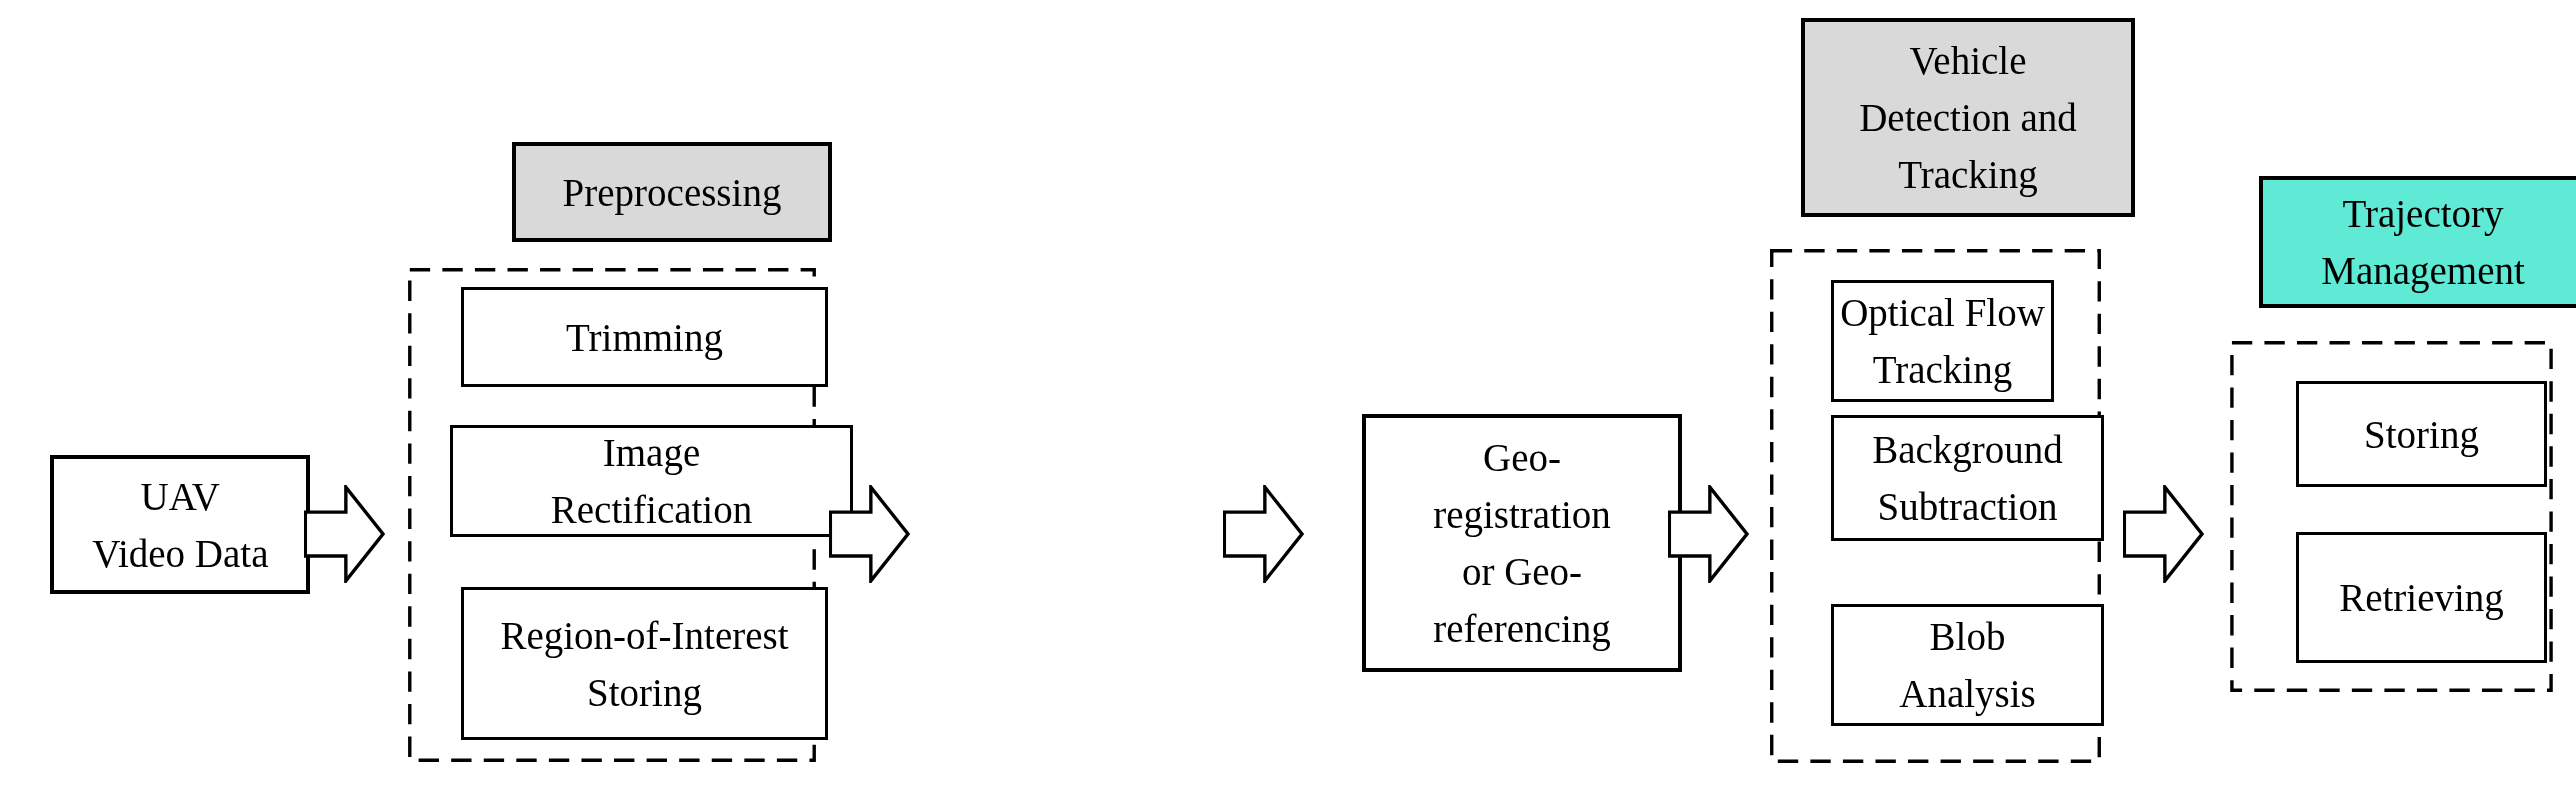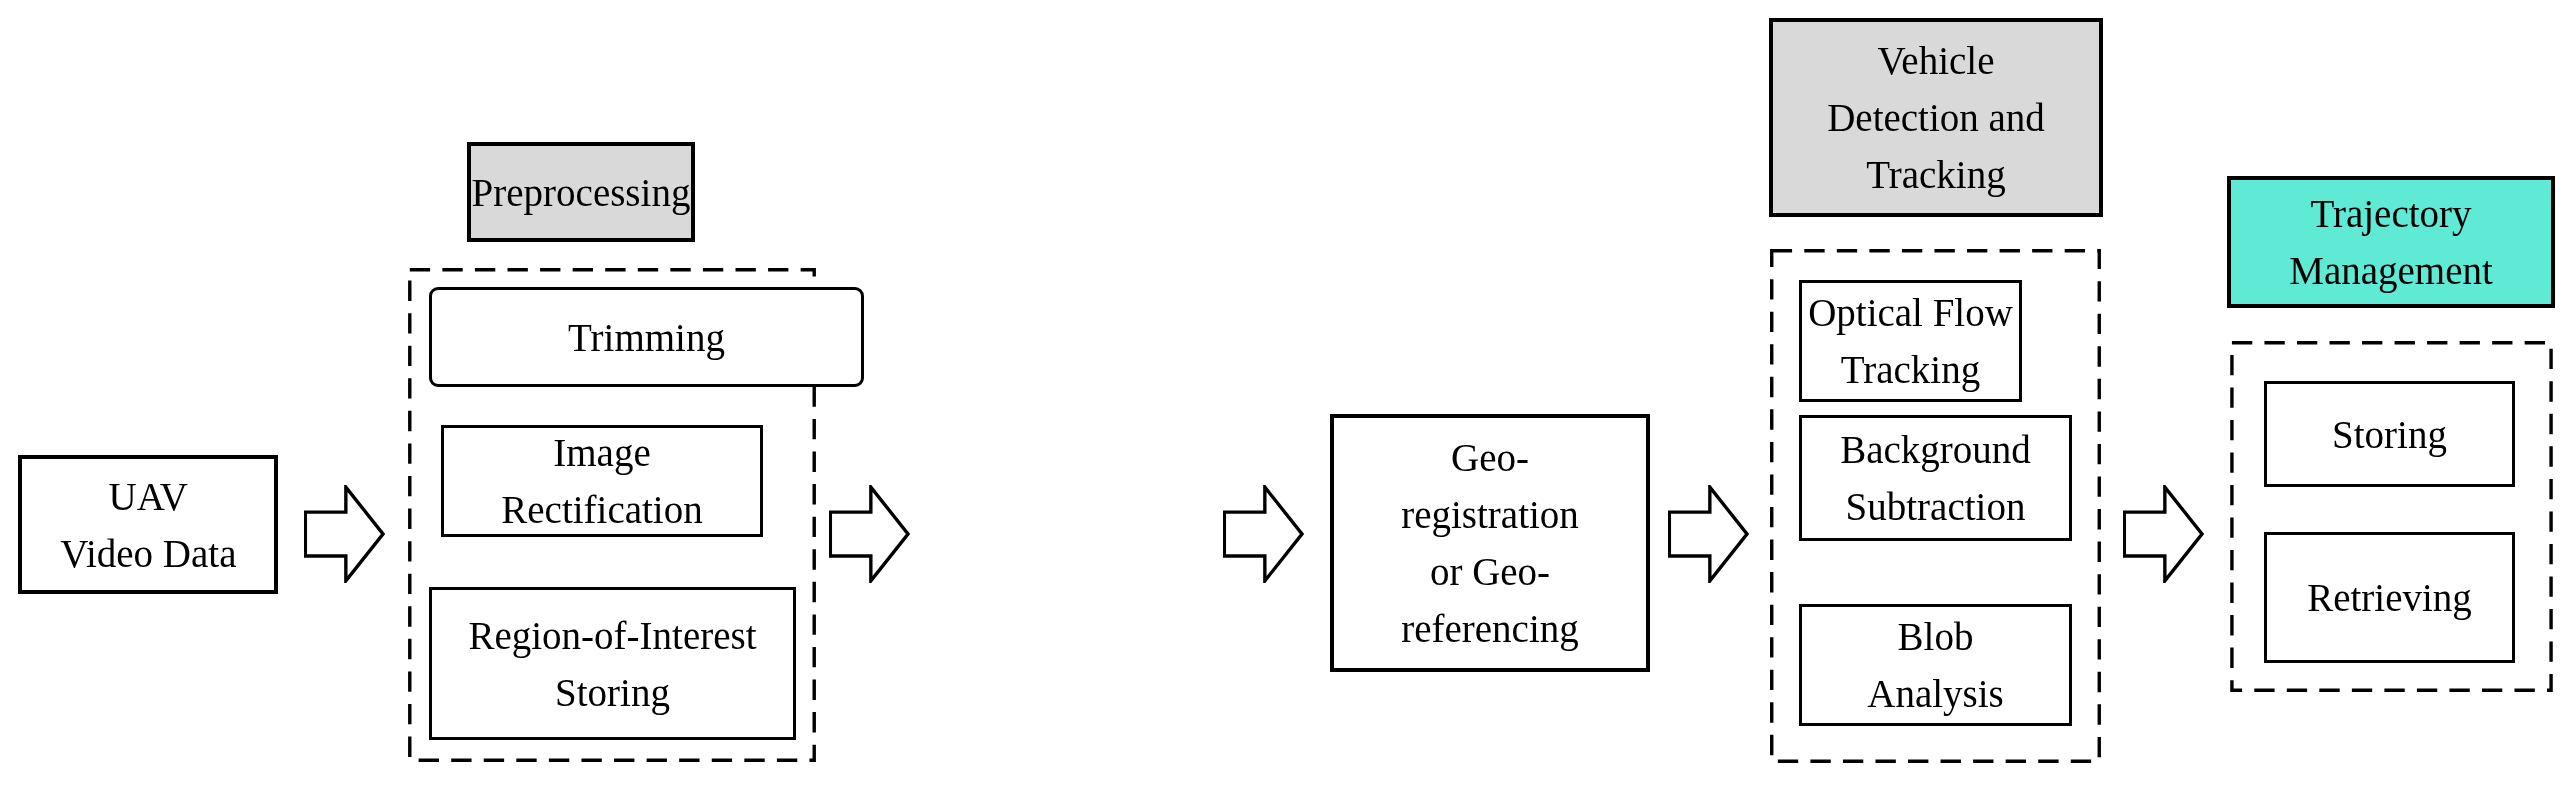--- a/index.html
+++ b/index.html
@@ -13,20 +13,21 @@
   }
   .box{
     position:absolute;
     box-sizing:border-box;
     background:#ffffff;
     border:3.4px solid #000000;
     display:flex;
     align-items:center;
     justify-content:center;
     text-align:center;
+    margin-left:32px;
   }
   .standalone,.hdr{border-width:4.1px;}
   .lbl{
     display:block;
     white-space:pre-line;
     font-size:39px;
     line-height:57px;
   }
   .dashedbox,.arrow{position:absolute;display:block;}
 </style>
@@ -37,33 +38,33 @@
 
   <div class="box standalone" style="left:18.3px;top:455px;width:260px;height:139px;">
     <span class="lbl">UAV
 Video Data</span>
   </div>
 
   <svg class="arrow" style="left:304px;top:485px;" width="81" height="98" viewBox="0 0 120 145">
     <polygon points="2,40 62,40 62,3 117,72.5 62,142 62,105 2,105" fill="#ffffff" stroke="#000000" stroke-width="5"></polygon>
   </svg>
 
-  <div class="box hdr" style="left: 467px; top: 142px; width: 228px; height: 100px; background: rgb(217, 217, 217);">
+  <div class="box hdr" style="left: 480px; top: 142px; width: 320px; height: 100px; background: rgb(217, 217, 217);">
     <span class="lbl">Preprocessing</span>
   </div>
 
   <svg class="dashedbox" style="left:408px;top:268px;" width="408" height="494" viewBox="0 0 601 728">
     <rect x="2.5" y="2.5" width="596" height="723" fill="none" stroke="#000000" stroke-width="5" stroke-dasharray="30 18"></rect>
   </svg>
 
-  <div class="box" style="left:429px;top:287px;width:435px;height:100px;border-radius:9px;">
+  <div class="box" style="left:429px;top:287px;width:367px;height:100px;">
     <span class="lbl">Trimming</span>
   </div>
 
-  <div class="box" style="left:441px;top:425px;width:322px;height:112px;">
+  <div class="box" style="left:418px;top:425px;width:403px;height:112px;">
     <span class="lbl">Image
 Rectification</span>
   </div>
 
   <div class="box" style="left:429px;top:587px;width:367px;height:153px;">
     <span class="lbl">Region-of-Interest
 Storing</span>
   </div>
 
   <svg class="arrow" style="left:829px;top:485px;" width="81" height="98" viewBox="0 0 120 145">

